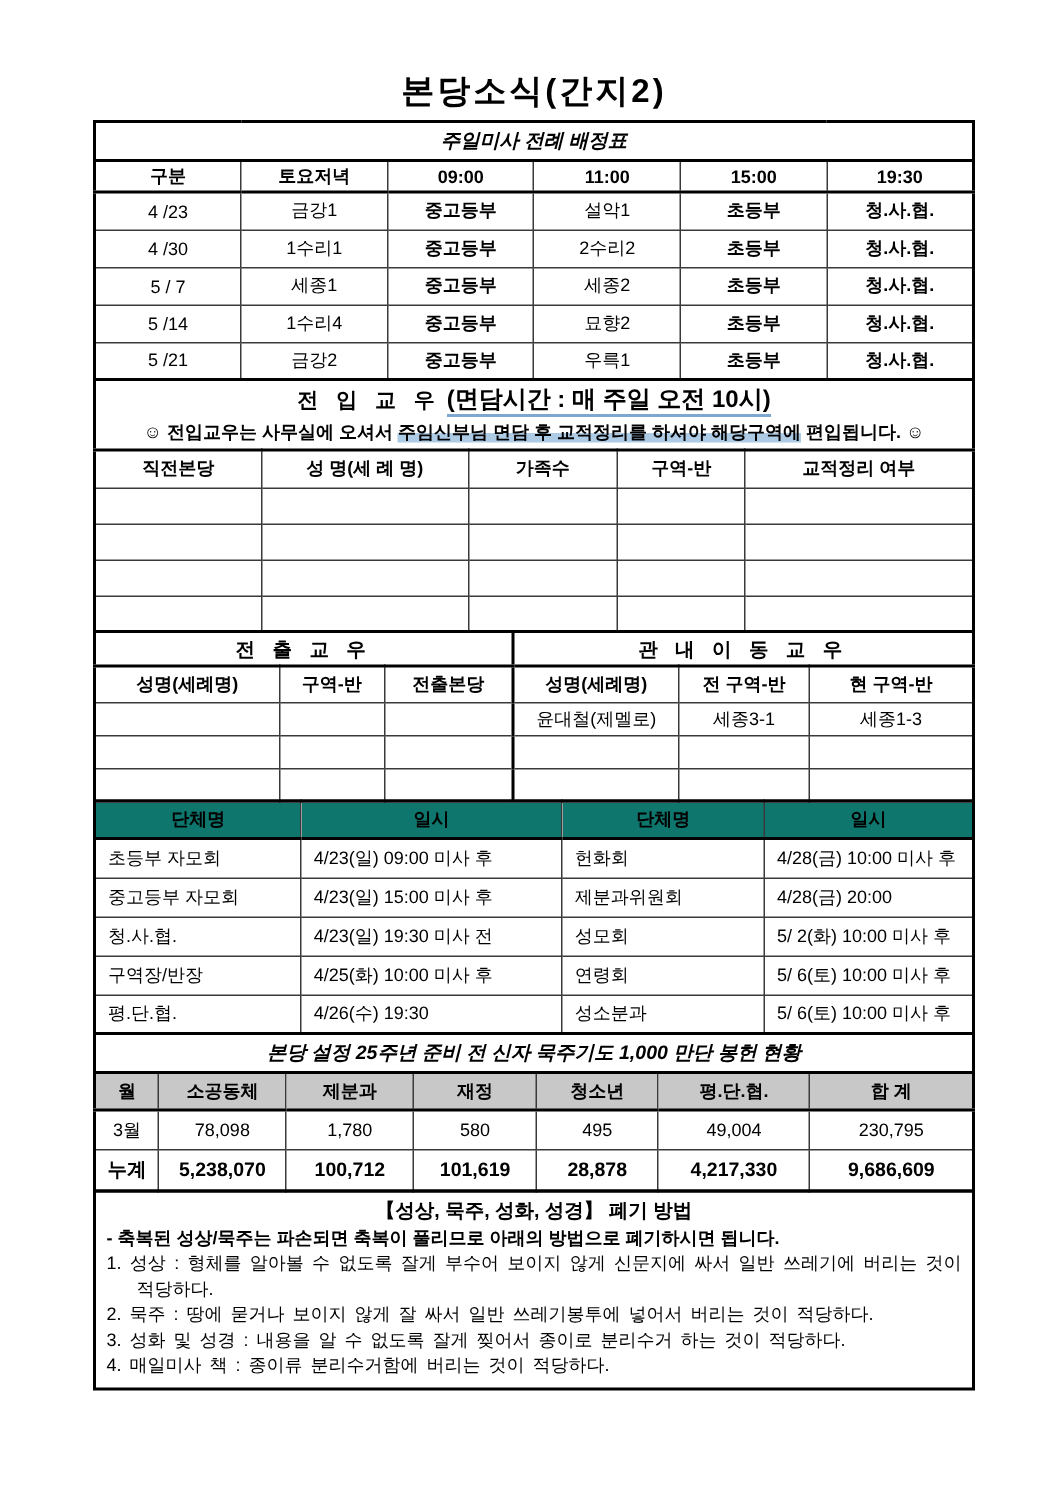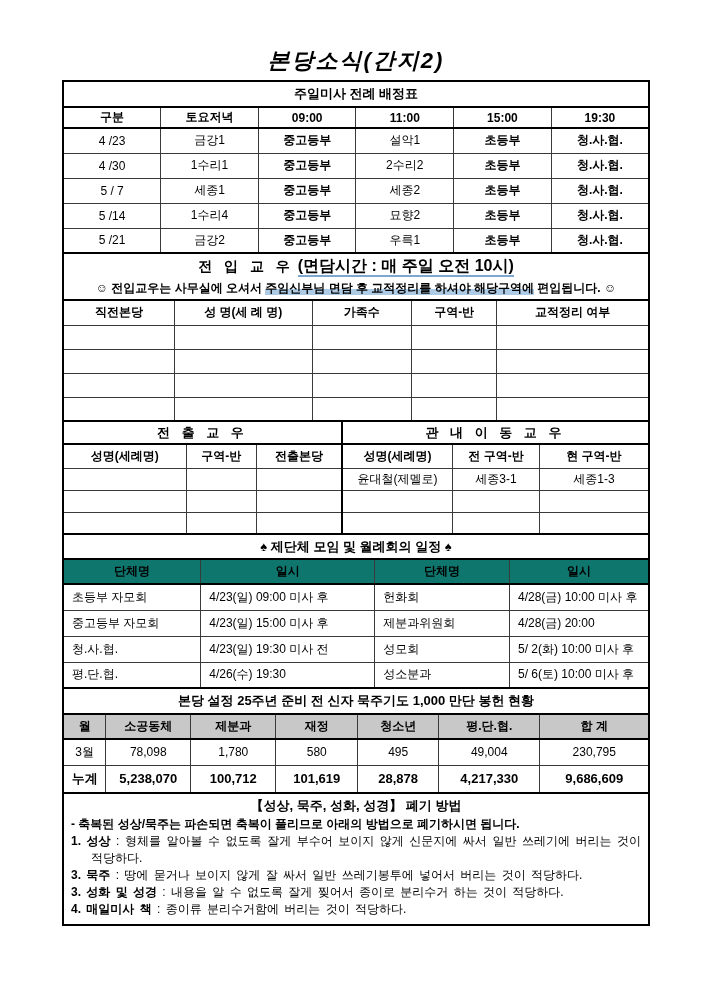--- a/index.html
+++ b/index.html
@@ -5,30 +5,29 @@
   * { margin:0; padding:0; box-sizing:border-box; }
   html,body { background:#ffffff; }
   .page {
     position:relative; width:707px; height:1000px; background:#ffffff;
     font-family:"Liberation Sans", sans-serif; color:#000;
     padding:46px 57px 0 62px; overflow:hidden;
   }
   .page-title {
     text-align:center; font-size:22px; font-weight:bold; letter-spacing:2px;
     margin-bottom:4px;
-    font-style:italic;
   }
   table {
     width:588px; border-collapse:collapse; table-layout:fixed;
     font-size:12px; text-align:center; border:2px solid #000;
     margin-top:-2px;
   }
   table.first { margin-top:0; }
   td, th { border:1px solid #3a3a3a; vertical-align:middle; padding:1px 4px; overflow:hidden; white-space:nowrap; }
-  .tbl-title { font-weight:bold; font-size:13px; border-bottom:2px solid #000; }
+  .tbl-title { font-weight:bold; font-size:13px; border-bottom:2px solid #000;font-style:italic; }
   
   .t1 tr.hdr { height:14px; }
   .t1 tr.hdr th { font-weight:bold; border-bottom:2px solid #000; }
   .t1 tr.trow { height:25px; }
   .t1 tr.trow td:nth-child(3),
   .t1 tr.trow td:nth-child(5),
   .t1 tr.trow td:nth-child(6) { font-weight:bold; }
   .t1 .tbl-title { height:26px; }
   
   .t2 .head-cell { height:44px; border-bottom:2px solid #000; padding:2px 4px; }
@@ -61,21 +60,21 @@
   .t5 tr.total { height:28px; }
   .t5 tr.total td { font-weight:bold; font-size:13px; }
   
   .disposal {
     width:588px; border:2px solid #000; margin-top:-2px;
     padding:3px 7px 6px 7px; font-size:12px; line-height:17px;
   }
   .disposal-title { text-align:center; font-weight:bold; font-size:13px; margin-bottom:2px; }
   .disposal-intro { font-weight:bold; }
   .disposal-item { padding-left:20px; text-indent:-20px; text-align:justify; word-spacing:2px; }
-  .disposal-item .lbl { font-weight:bold; }
+  .disposal-item .lbl { font-weight:normal; }
 </style>
 </head>
 <body>
 
 <div class="page">
 
   <div class="page-title">본당소식(간지2)</div>
 
   <table class="t1 first">
     <tbody>
@@ -241,23 +240,20 @@
     </table>
 
   <table class="t4">
     <colgroup>
         <col style="width:23.5%">
         <col style="width:29.7%">
         <col style="width:23%">
         <col style="width:23.8%">
       </colgroup>
     <tbody>
-        <tr>
-          <td class="tbl-title" colspan="4">♠ 제단체 모임 및 월례회의 일정 ♠</td>
-        </tr>
     <tr class="hdr">
       <th>단체명</th>
       <th>일시</th>
       <th>단체명</th>
       <th>일시</th>
     </tr>
     <tr class="trow">
       <td>초등부 자모회</td>
       <td>4/23(일) 09:00 미사 후</td>
       <td>헌화회</td>
@@ -267,20 +263,26 @@
       <td>중고등부 자모회</td>
       <td>4/23(일) 15:00 미사 후</td>
       <td>제분과위원회</td>
       <td>4/28(금) 20:00</td>
     </tr>
     <tr class="trow">
       <td>청.사.협.</td>
       <td>4/23(일) 19:30 미사 전</td>
       <td>성모회</td>
       <td>5/ 2(화) 10:00 미사 후</td>
+    </tr>
+    <tr class="trow">
+      <td>구역장/반장</td>
+      <td>4/25(화) 10:00 미사 후</td>
+      <td>연령회</td>
+      <td>5/ 6(토) 10:00 미사 후</td>
     </tr>
     <tr class="trow">
       <td>평.단.협.</td>
       <td>4/26(수) 19:30</td>
       <td>성소분과</td>
       <td>5/ 6(토) 10:00 미사 후</td>
     </tr>
   </tbody>
     </table>
 
@@ -325,18 +327,18 @@
       <td>4,217,330</td>
       <td>9,686,609</td>
     </tr>
   </tbody>
     </table>
 
   <div class="disposal">
     <div class="disposal-title">【성상, 묵주, 성화, 성경】 폐기 방법</div>
     <div class="disposal-intro">- 축복된 성상/묵주는 파손되면 축복이 풀리므로 아래의 방법으로 폐기하시면 됩니다.</div>
     <p class="disposal-item"><span class="lbl">1. 성상</span><span> : 형체를 알아볼 수 없도록 잘게 부수어 보이지 않게 신문지에 싸서 일반 쓰레기에 버리는 것이 적당하다.</span></p>
-    <p class="disposal-item"><span class="lbl">3. 묵주</span><span> : 땅에 묻거나 보이지 않게 잘 싸서 일반 쓰레기봉투에 넣어서 버리는 것이 적당하다.</span></p>
+    <p class="disposal-item"><span class="lbl">2. 묵주</span><span> : 땅에 묻거나 보이지 않게 잘 싸서 일반 쓰레기봉투에 넣어서 버리는 것이 적당하다.</span></p>
     <p class="disposal-item"><span class="lbl">3. 성화 및 성경</span><span> : 내용을 알 수 없도록 잘게 찢어서 종이로 분리수거 하는 것이 적당하다.</span></p>
     <p class="disposal-item"><span class="lbl">4. 매일미사 책</span><span> : 종이류 분리수거함에 버리는 것이 적당하다.</span></p>
   </div>
 
 </div>
 
 </body></html>

